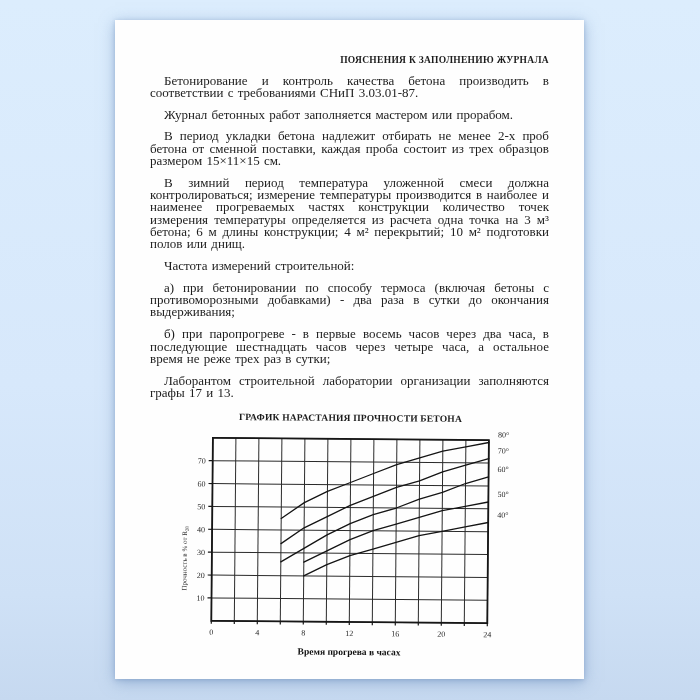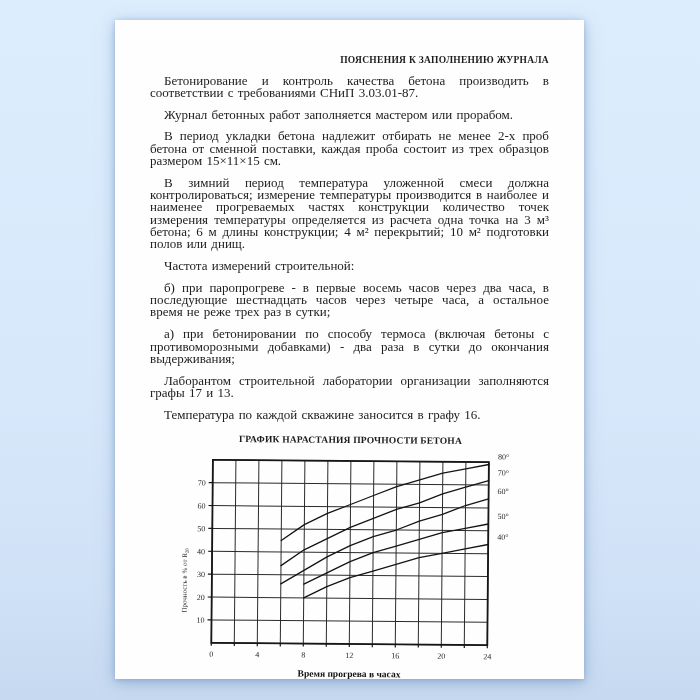--- a/index.html
+++ b/index.html
@@ -35,24 +35,23 @@
 
 <div class="paper">
   <div class="content">
     <h1 class="doc-title">ПОЯСНЕНИЯ К ЗАПОЛНЕНИЮ ЖУРНАЛА</h1>
     <div>
         <p class="para">Бетонирование и контроль качества бетона производить в соответствии с требованиями СНиП 3.03.01-87.</p>
         <p class="para">Журнал бетонных работ заполняется мастером или прорабом.</p>
         <p class="para">В период укладки бетона надлежит отбирать не менее 2-х проб бетона от сменной поставки, каждая проба состоит из трех образцов размером 15×11×15 см.</p>
         <p class="para">В зимний период температура уложенной смеси должна контролироваться; измерение температуры производится в наиболее и наименее прогреваемых частях конструкции количество точек измерения температуры определяется из расчета одна точка на 3 м³ бетона; 6 м длины конструкции; 4 м² перекрытий; 10 м² подготовки полов или днищ.</p>
         <p class="para">Частота измерений строительной:</p>
+        <p class="para">а) при бетонировании по способу термоса (включая бетоны с противоморозными добавками) - два раза в сутки до окончания выдерживания;</p>
         <p class="para">б) при паропрогреве - в первые восемь часов через два часа, в последующие шестнадцать часов через четыре часа, а остальное время не реже трех раз в сутки;</p>
-        <p class="para">а) при бетонировании по способу термоса (включая бетоны с противоморозными добавками) - два раза в сутки до окончания выдерживания;</p>
         <p class="para">Лаборантом строительной лаборатории организации заполняются графы 17 и 13.</p>
-        <p class="para">Температура по каждой скважине заносится в графу 16.</p>
       </div>
     <div class="chart-block">
       <h2 class="chart-title">ГРАФИК НАРАСТАНИЯ ПРОЧНОСТИ БЕТОНА</h2>
       <svg id="chart-svg" width="344" height="240" viewBox="0 0 344 240">
           <line x1="34" y1="12" x2="34" y2="195" stroke="#2b2b2b" stroke-width="1"></line>
           <line x1="57" y1="12" x2="57" y2="195" stroke="#2b2b2b" stroke-width="1"></line>
           <line x1="80" y1="12" x2="80" y2="195" stroke="#2b2b2b" stroke-width="1"></line>
           <line x1="103" y1="12" x2="103" y2="195" stroke="#2b2b2b" stroke-width="1"></line>
           <line x1="126" y1="12" x2="126" y2="195" stroke="#2b2b2b" stroke-width="1"></line>
           <line x1="149" y1="12" x2="149" y2="195" stroke="#2b2b2b" stroke-width="1"></line>

